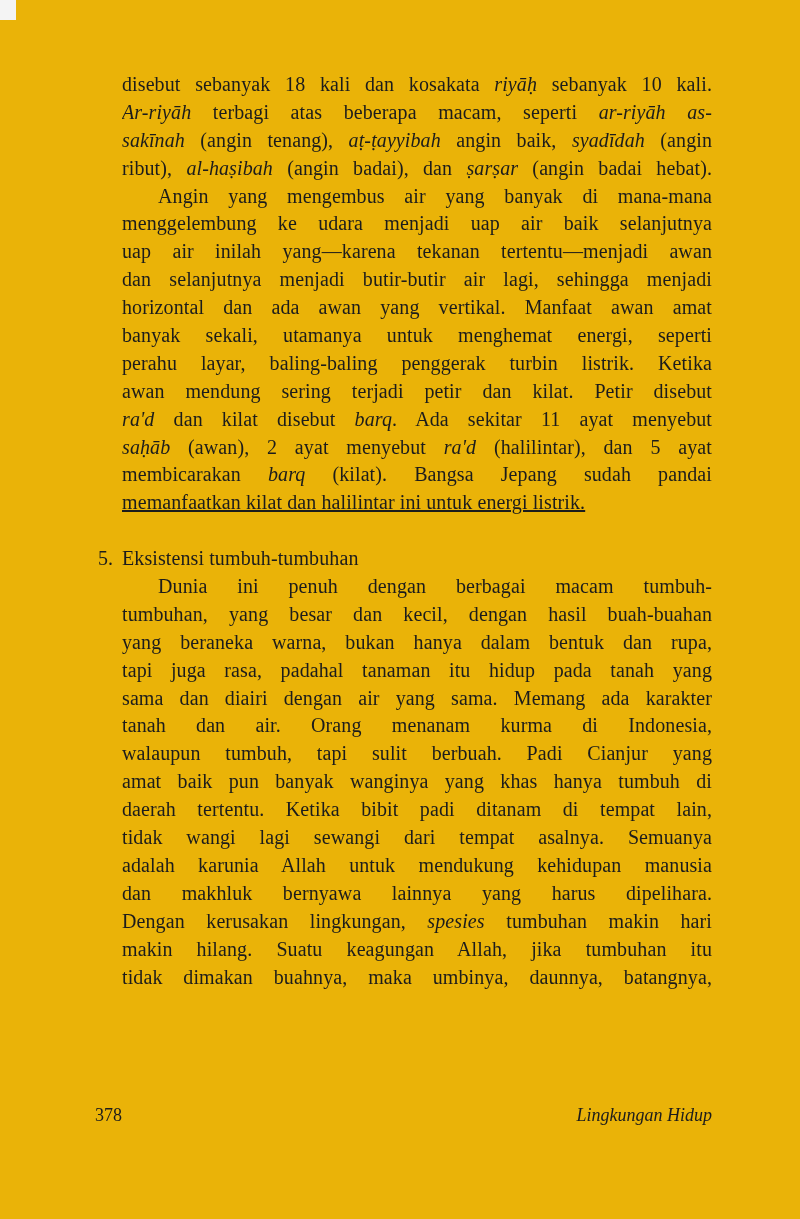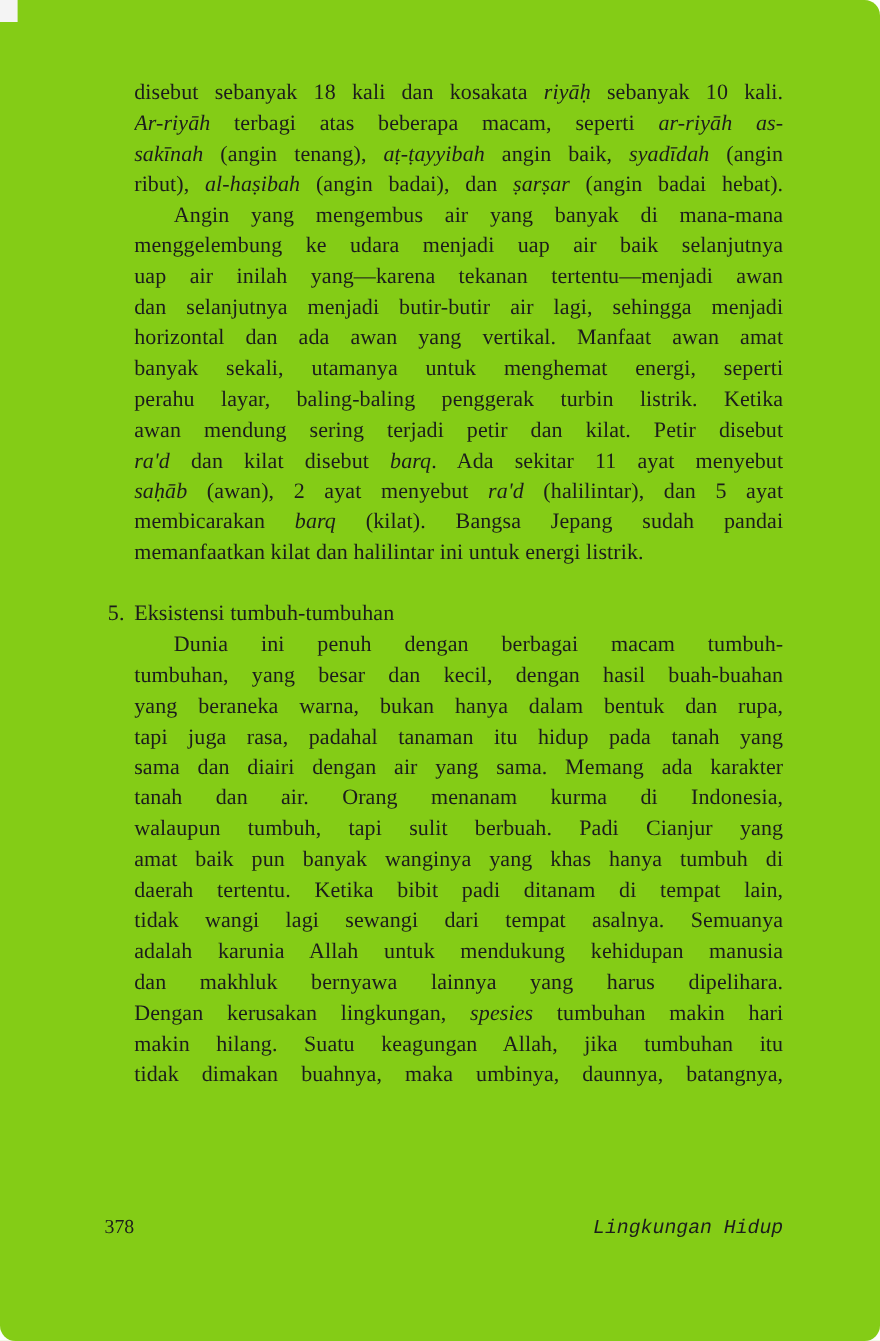--- a/index.html
+++ b/index.html
@@ -4,40 +4,40 @@
 <style>
   html, body { margin: 0; padding: 0; }
   body {
     width: 800px; height: 1219px;
     background: #fdfdfd;
     position: relative;
     font-family: "Liberation Serif", "DejaVu Serif", serif;
     color: #1c1c1c;
     overflow: hidden;
   }
-  .page { position: absolute; inset: 0; background: #84cc16; border-radius: 14px; }
+  .page { position: absolute; inset: 0; background: #eab308; }
   .corner-smudge {
     position: absolute; left: 0; top: 0; width: 16px; height: 20px;
     background: #f4f4f4;
   }
   .text-block {
     position: absolute;
     left: 122px; top: 71px; width: 590px;
     font-size: 20px;
     line-height: 27.9px;
     letter-spacing: 0.1px;
   }
   .para { margin: 0; }
   .line {
     text-align: justify;
     text-align-last: justify;
     height: 27.9px;
     overflow: hidden;
   }
-  .line.no-j { text-align-last: left; }
+  .line.no-j { text-align-last: left; text-decoration: underline; }
   .line.indent { text-indent: 36px; }
   .it { font-style: italic; }
   .heading {
     margin-top: 27.9px;
     height: 27.9px;
     white-space: nowrap;
   }
   .h-num {
     display: inline-block;
     width: 24px;
@@ -45,21 +45,21 @@
   }
   .footer {
     position: absolute;
     left: 95px; right: 88px; top: 1102px;
     display: flex;
     justify-content: space-between;
     align-items: baseline;
     font-size: 18px;
     line-height: 27px;
   }
-  .running-title { font-style: italic; font-family: Liberation Mono, monospace; }
+  .running-title { font-style: italic; }
 </style>
 </head>
 <body>
 
 <div class="page">
   <div class="corner-smudge"></div>
 
   <div class="text-block">
       <div class="para">
         <div class="line">disebut sebanyak 18 kali dan kosakata <span class="it">riyāḥ</span> sebanyak 10 kali.</div>

